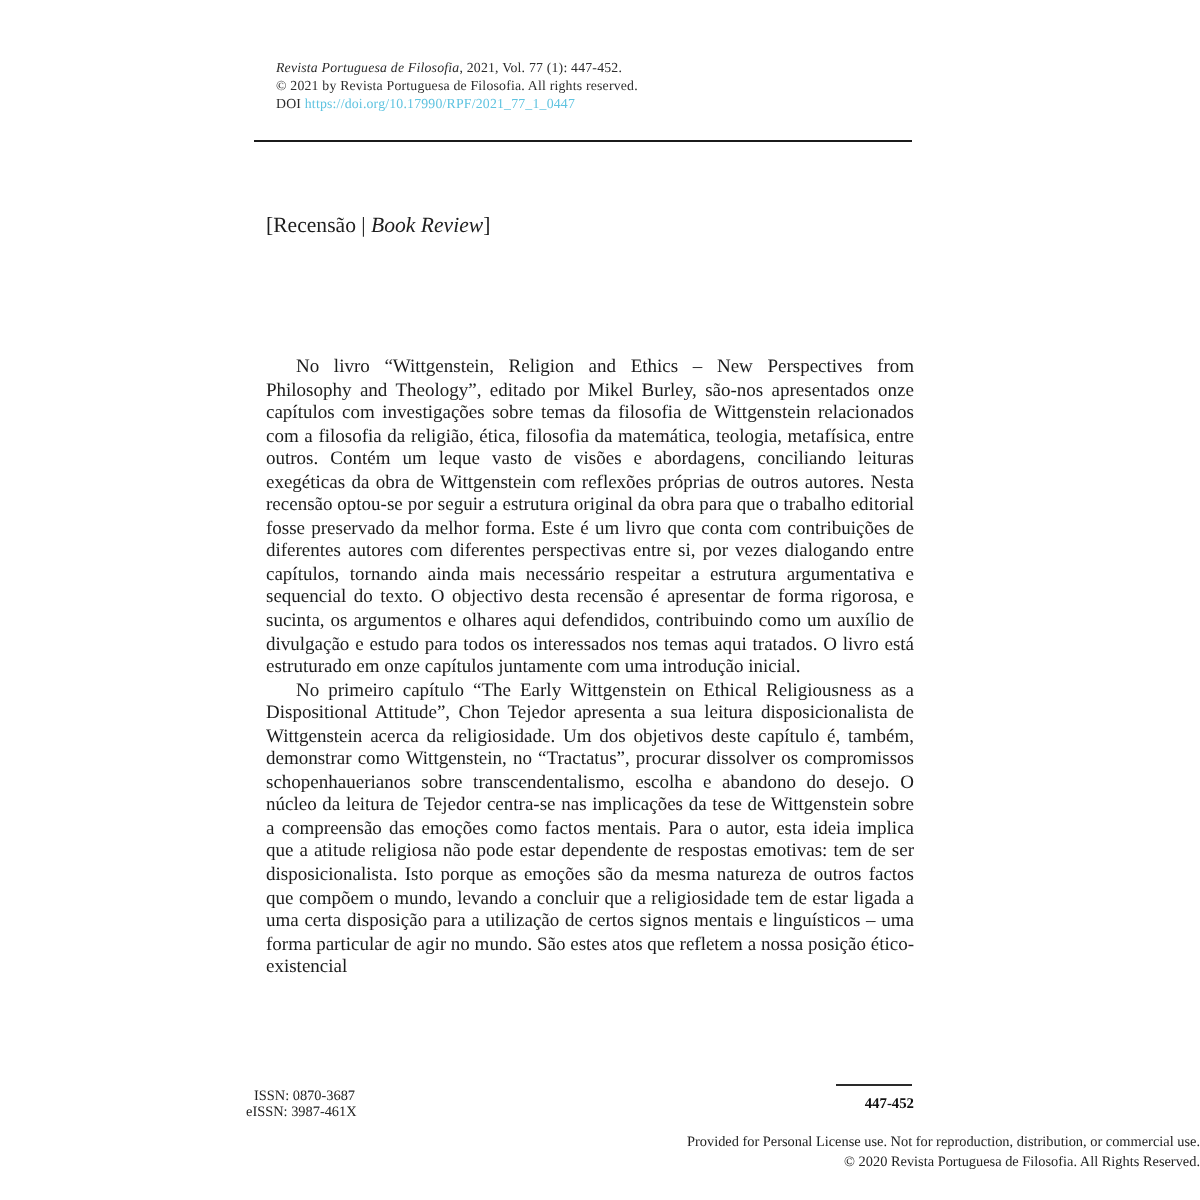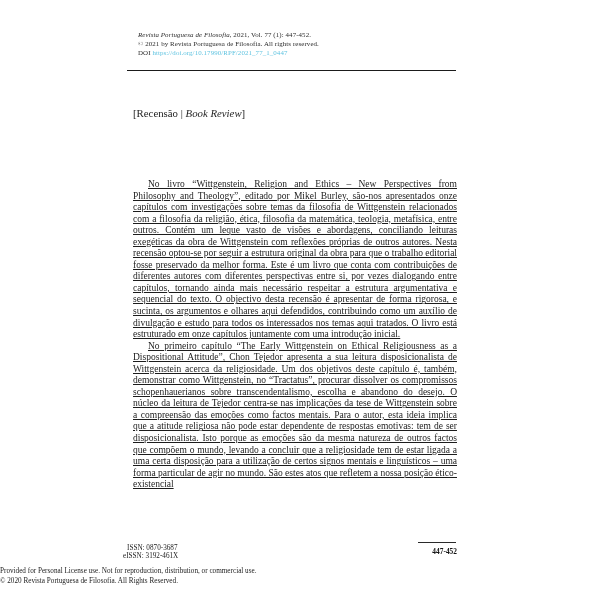--- a/index.html
+++ b/index.html
@@ -44,37 +44,36 @@
   .sc { font-variant: small-caps; }
 
   .body-text {
     position: absolute; top: 179px; left: 133px; width: 324px;
   }
   .body-text p {
     margin: 0;
     font-size: 9.5px; line-height: 11.55px;
     text-align: justify; text-indent: 15px;
     color: #1c1c1c;
-    text-decoration: underline;
   }
 
   
   .footer-issn {
     position: absolute; top: 544px; left: 123px;
     font-size: 7.2px; line-height: 8.4px; color: #222222;
   }
   .footer-issn .line1 { padding-left: 4px; }
 
   .pages-block { position: absolute; top: 542px; left: 417px; width: 40px; }
   .pages-rule { border-top: 1px solid #2a2a2a; width: 38px; height: 0; margin-left: 1px; }
   .pages-num { margin-top: 4px; font-size: 7.4px; font-weight: bold; text-align: right; color: #111111; font-family: Liberation Serif, serif; }
 
   .footer-center {
     position: absolute; top: 566px; left: 0; width: 600px;
-    text-align: left; font-size: 7.2px; line-height: 10.4px;
+    text-align: right; font-size: 7.2px; line-height: 10.4px;
     color: #222222;
   }
 </style>
 </head>
 <body>
 
 <div class="page">
 
   <div class="masthead">
     <div><span class="it">Revista Portuguesa de Filosofia</span><span>, 2021, Vol. 77 (1): 447-452.</span></div>
@@ -87,21 +86,21 @@
   <div class="section-label"><span>[Recensão | </span><span class="it">Book Review</span><span>]</span></div>
 
 
   <div class="body-text">
     <p>No livro “Wittgenstein, Religion and Ethics – New Perspectives from Philosophy and Theology”, editado por Mikel Burley, são-nos apresentados onze capítulos com investigações sobre temas da filosofia de Wittgenstein relacionados com a filosofia da religião, ética, filosofia da matemática, teologia, metafísica, entre outros. Contém um leque vasto de visões e abordagens, conciliando leituras exegéticas da obra de Wittgenstein com reflexões próprias de outros autores. Nesta recensão optou-se por seguir a estrutura original da obra para que o trabalho editorial fosse preservado da melhor forma. Este é um livro que conta com contribuições de diferentes autores com diferentes perspectivas entre si, por vezes dialogando entre capítulos, tornando ainda mais necessário respeitar a estrutura argumentativa e sequencial do texto. O objectivo desta recensão é apresentar de forma rigorosa, e sucinta, os argumentos e olhares aqui defendidos, contribuindo como um auxílio de divulgação e estudo para todos os interessados nos temas aqui tratados. O livro está estruturado em onze capítulos juntamente com uma introdução inicial.</p>
     <p>No primeiro capítulo “The Early Wittgenstein on Ethical Religiousness as a Dispositional Attitude”, Chon Tejedor apresenta a sua leitura disposicionalista de Wittgenstein acerca da religiosidade. Um dos objetivos deste capítulo é, também, demonstrar como Wittgenstein, no “Tractatus”, procurar dissolver os compromissos schopenhauerianos sobre transcendentalismo, escolha e abandono do desejo. O núcleo da leitura de Tejedor centra-se nas implicações da tese de Wittgenstein sobre a compreensão das emoções como factos mentais. Para o autor, esta ideia implica que a atitude religiosa não pode estar dependente de respostas emotivas: tem de ser disposicionalista. Isto porque as emoções são da mesma natureza de outros factos que compõem o mundo, levando a concluir que a religiosidade tem de estar ligada a uma certa disposição para a utilização de certos signos mentais e linguísticos – uma forma particular de agir no mundo. São estes atos que refletem a nossa posição ético-existencial</p>
   </div>
 
   <div class="footer-issn">
     <div class="line1">ISSN: 0870-3687</div>
-    <div>eISSN: 3192-461X</div>
+    <div>eISSN: 3987-461X</div>
   </div>
 
   <div class="pages-block">
     <div class="pages-rule"></div>
     <div class="pages-num">447-452</div>
   </div>
 
   <div class="footer-center">
     <div>Provided for Personal License use. Not for reproduction, distribution, or commercial use.</div>
     <div>© 2020 Revista Portuguesa de Filosofia. All Rights Reserved.</div>

